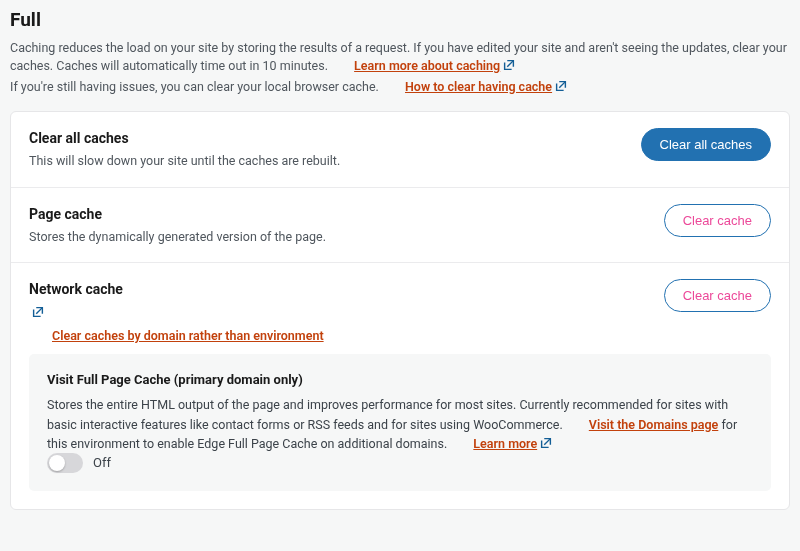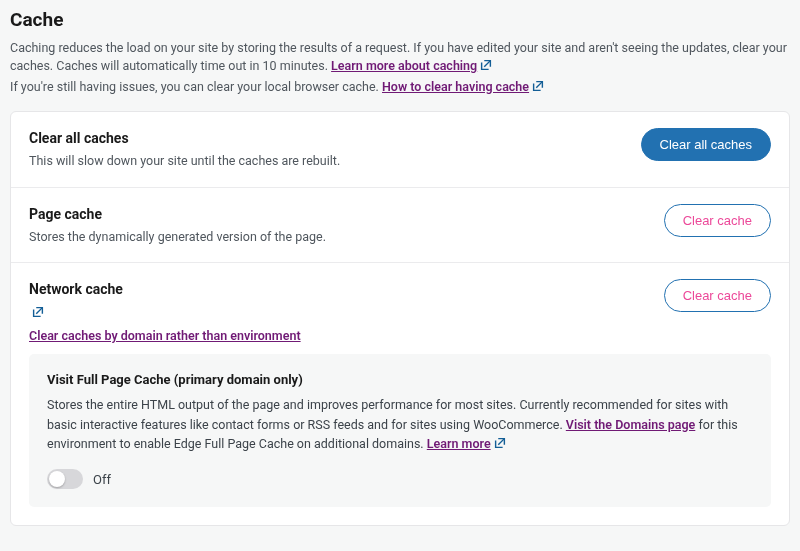--- a/index.html
+++ b/index.html
@@ -7,21 +7,21 @@
     font-family: -apple-system, BlinkMacSystemFont, "Segoe UI", Roboto, Helvetica, Arial, sans-serif;
     background: #f6f7f7;
     color: #1a1a1a;
     font-size: 13px;
     line-height: 1.5;
     width: 800px;
   }
   .page { padding: 6px 10px 14px 10px; }
   h1.page-title { font-size: 19px; font-weight: 700; margin-bottom: 4px; }
   .intro-text { color: #50575e; font-size: 12.5px; margin-bottom: 2px; }
-  .link { color: #701a75; text-decoration: underline; cursor: pointer; font-weight: 600; }
+  .link { color: #c2410c; text-decoration: underline; cursor: pointer; font-weight: 600; margin-left: 23px; }
   .link-row { color: #50575e; font-size: 12.5px; margin-top: 2px; }
   .ext-icon { display: inline-block; width: 14px; height: 14px; vertical-align: -2px; margin-left: 2px; color:#135e96; }
   .ext-icon svg { width: 14px; height: 14px; stroke: currentColor; fill: none; stroke-width: 1.6; }
   .card {
     background: #fff;
     border-radius: 6px;
     margin-top: 14px;
     border: 1px solid #e6e6e8;
   }
   .section { padding: 16px 18px; border-bottom: 1px solid #ebebed; display: flex; justify-content: space-between; align-items: flex-start; gap: 18px; }
@@ -42,40 +42,40 @@
   .btn-primary { background: #2271b1; border-color:#2271b1; color: #fff; }
   .btn-outline { background: #fff; border-color: #2271b1; color: #ec4899; }
   .subcard {
     background: #f6f7f7;
     border-radius: 5px;
     margin: 0 18px 18px 18px;
     padding: 16px 18px 18px 18px;
   }
   .subcard-title { font-size: 13px; font-weight: 700; margin-bottom: 6px; }
   .subcard-desc { font-size: 12.5px; color: #3c434a; line-height: 1.55; }
-  .toggle-row { display: flex; align-items: flex-end; gap: 10px; margin-top: 16px; font-size: 13px; color: #3c434a; }
+  .toggle-row { display: flex; align-items: flex-start; gap: 10px; margin-top: 0; font-size: 13px; color: #3c434a; }
   .toggle {
     width: 36px; height: 20px; border-radius: 999px; position: relative;
     cursor: pointer; transition: background .15s;
   }
   .toggle-off { background: #d7d7da; }
   .knob {
     position: absolute; top: 2px; width: 16px; height: 16px;
     border-radius: 50%; background: #fff;
     box-shadow: 0 1px 2px rgba(0,0,0,0.25);
   }
   .toggle-off .knob { left: 2px; }
   .section-tall { padding-bottom: 8px; }
 </style>
 </head>
 <body>
 
 <div class="page">
 
-  <h1 class="page-title">Cache</h1>
+  <h1 class="page-title">Full</h1>
   <p class="intro-text">
     <span>Caching reduces the load on your site by storing the results of a request. If you have edited your site and aren't seeing the updates, clear your caches. Caches will automatically time out in 10 minutes.</span>
     <a class="link"><span>Learn more about caching</span></a><span class="ext-icon"><svg viewBox="0 0 16 16">
           <path d="M6 3h7v7"></path>
           <path d="M13 3L6 10"></path>
           <path d="M11 13H3V5"></path>
         </svg></span>
   </p>
   <p class="link-row">
     <span>If you're still having issues, you can clear your local browser cache.</span>

